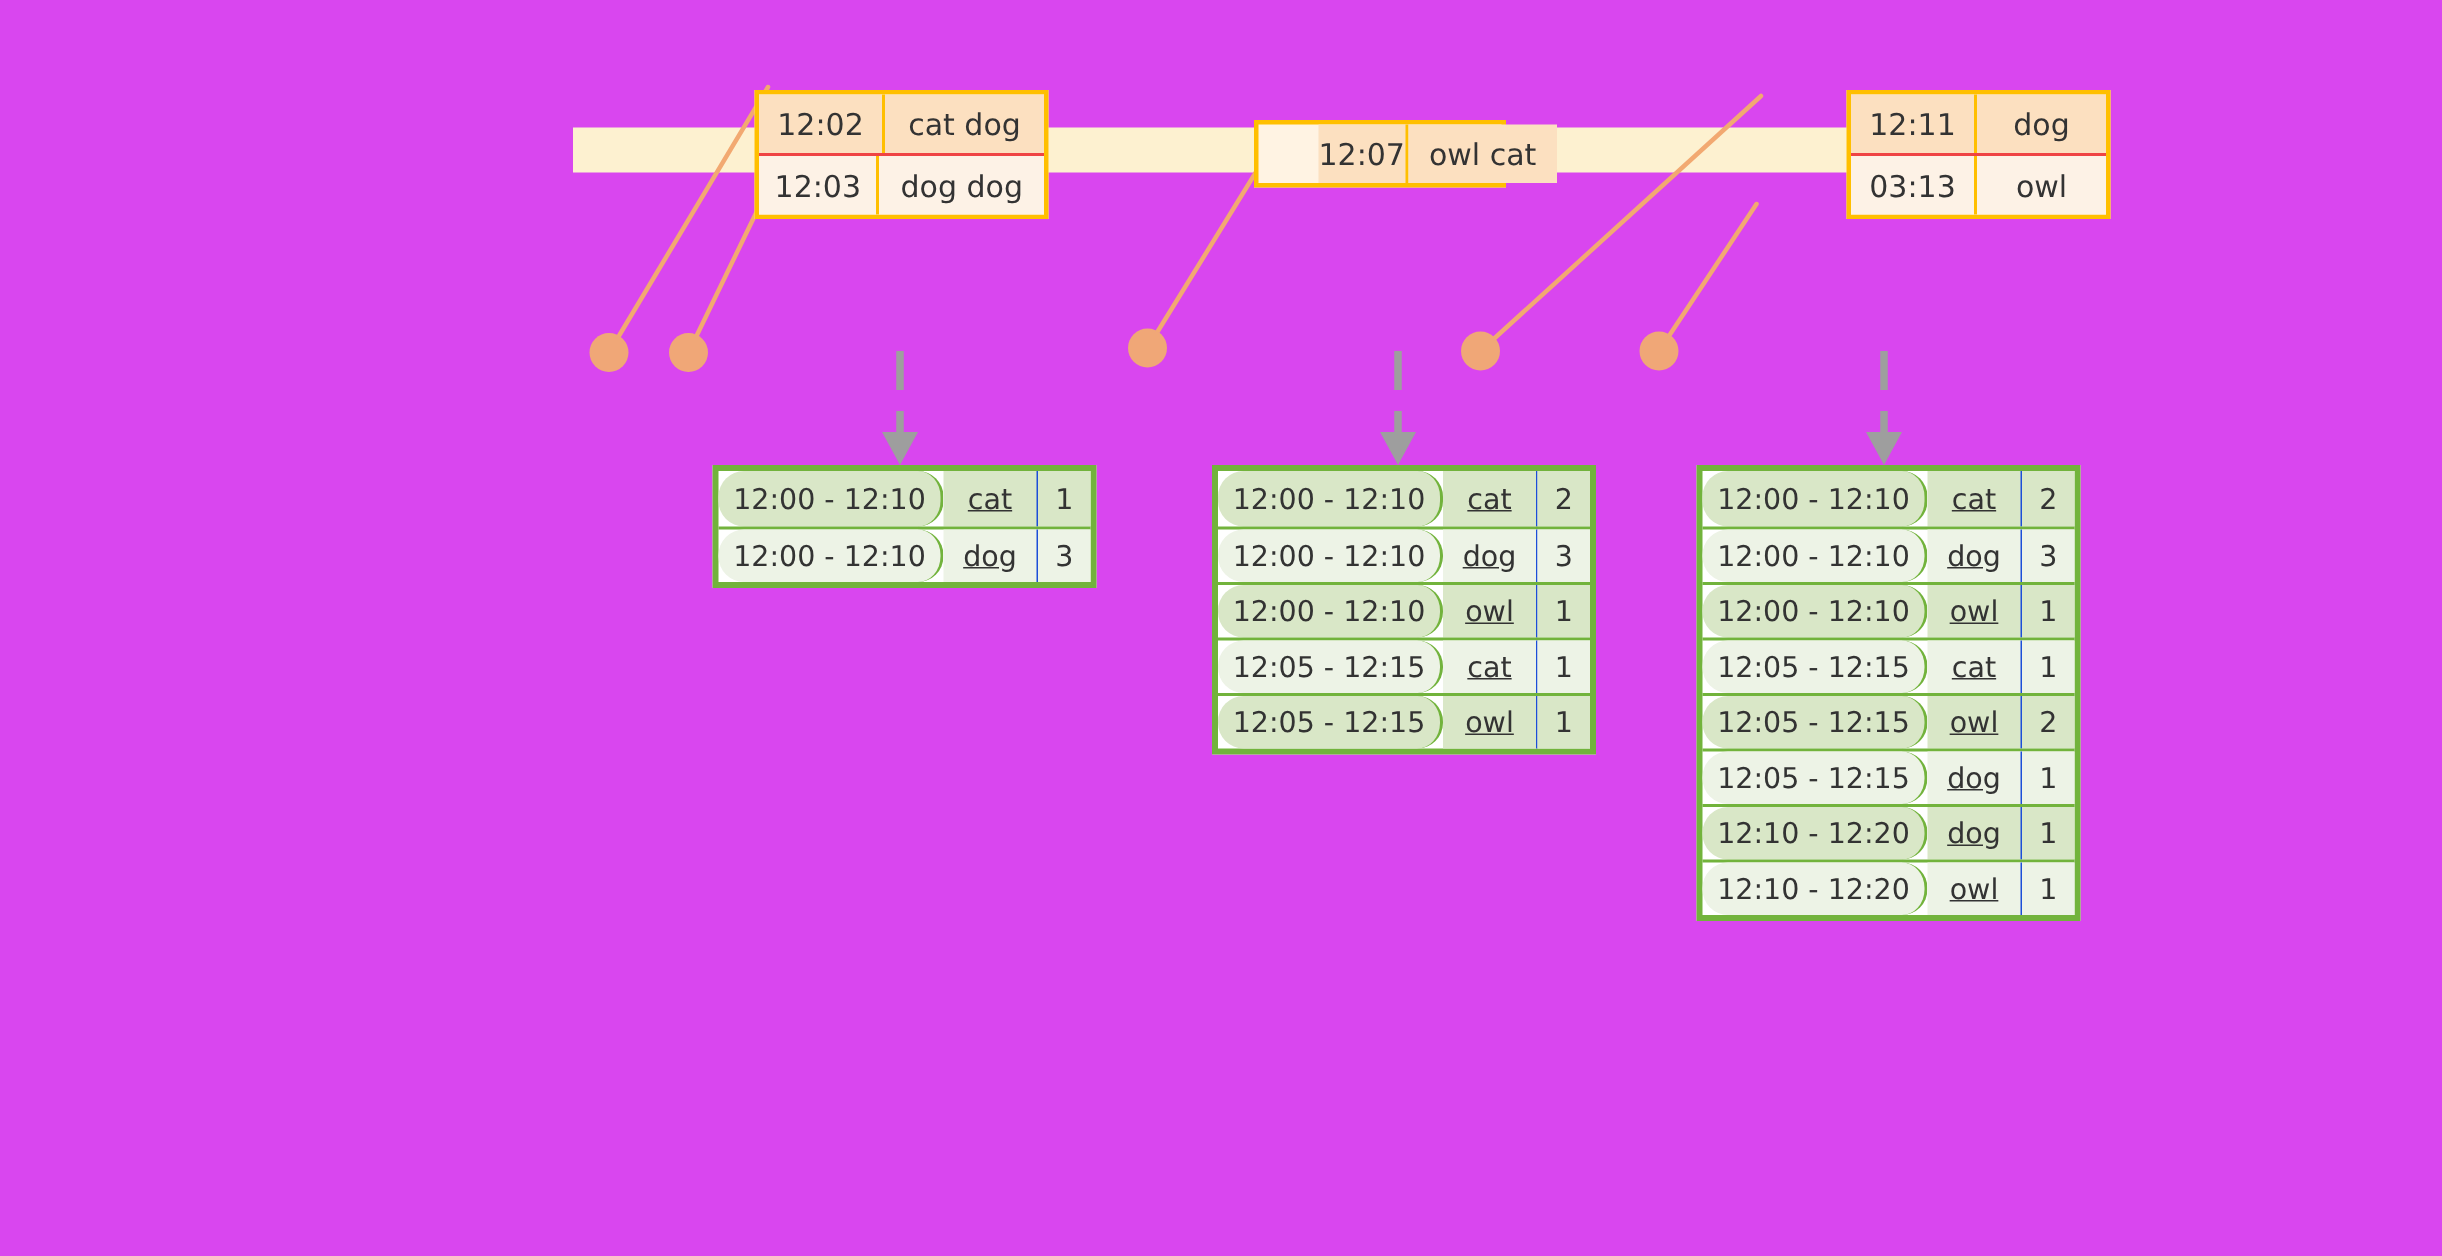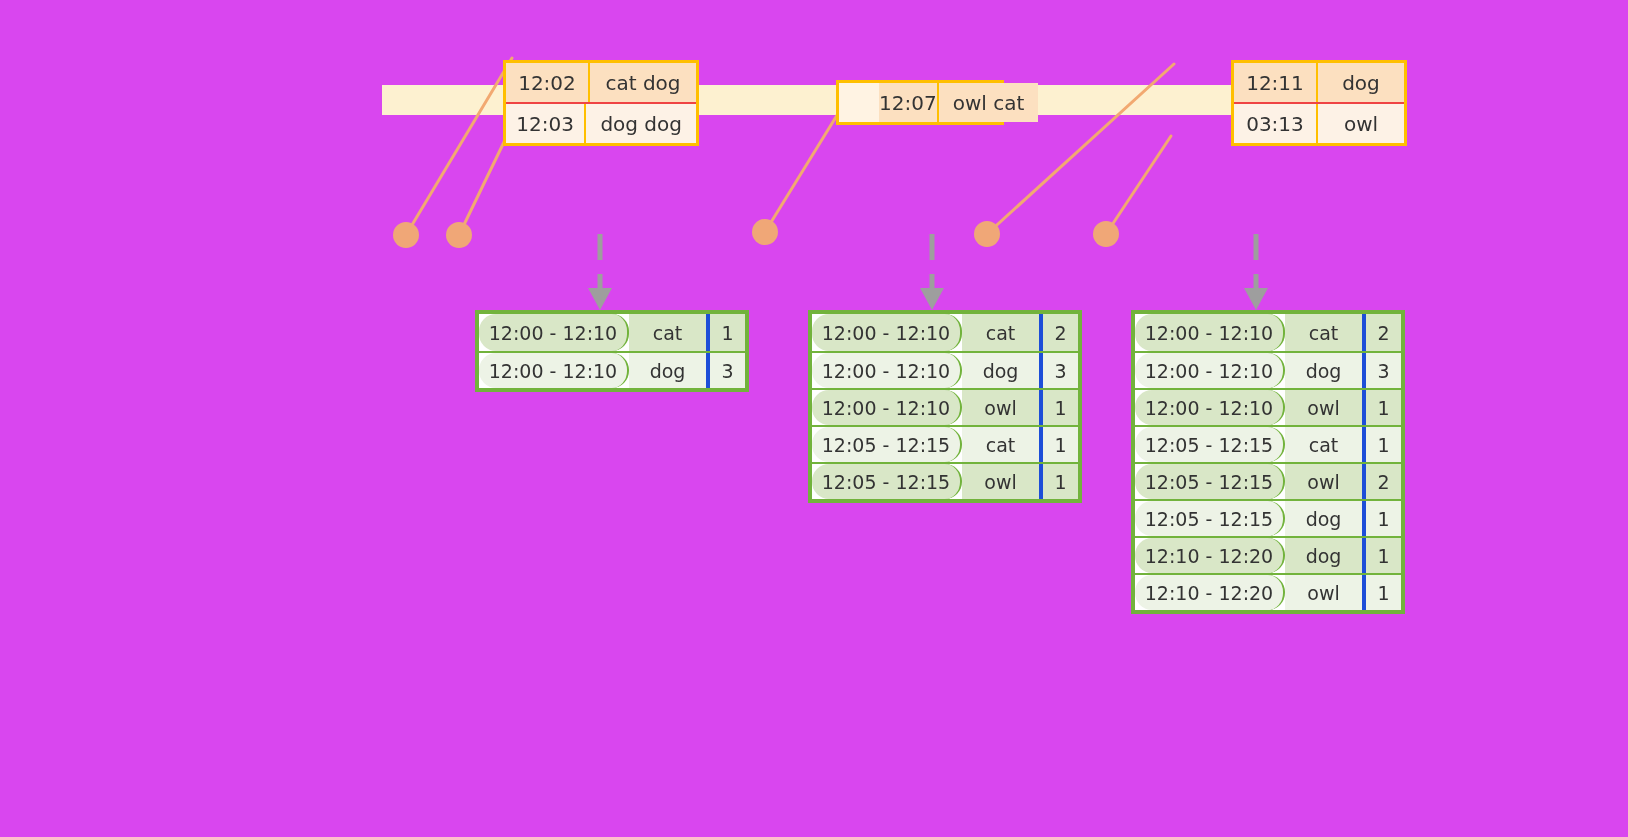--- a/index.html
+++ b/index.html
@@ -104,22 +104,23 @@
   }
   .res-row.shade .res-cell {
     background: #D9E7C7;
   }
   .res-win {
     width: 150px;
     border-right: 2px solid #72B33C;
     border-radius: 17px;
   }
   .res-key {
-    width: 81px;
-    border-right: 4px solid #1d4ed8;
+    width: 63px;
+    border-right: 1px solid #1d4ed8;
+    text-decoration: underline;
   }
   .res-val {
     width: 35px;
   }
 </style>
 </head>
 <body>
 
 <div id="stage">
 

